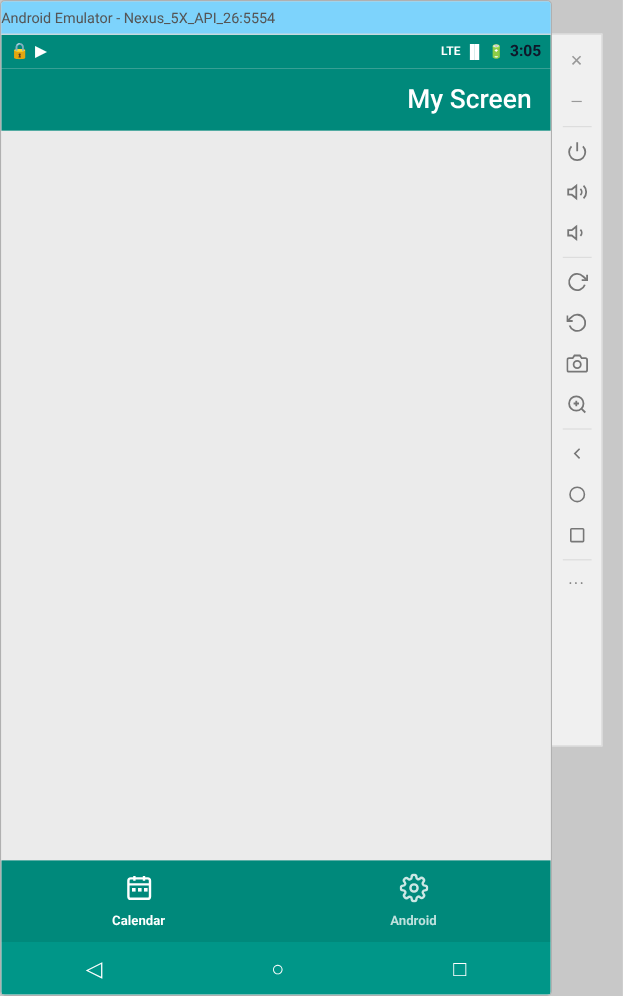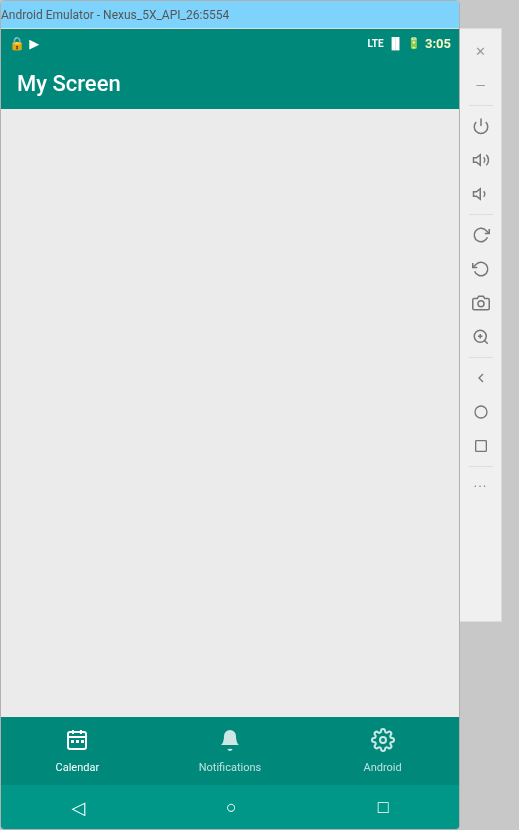--- a/index.html
+++ b/index.html
@@ -71,33 +71,34 @@
     .status-bar-right {
       display: flex;
       align-items: center;
       gap: 4px;
     }
     .status-icon {
       color: white;
       font-size: 11px;
     }
     .status-time {
-      color: #fef9c3;
+      color: #0f172a;
       font-size: 13px;
       font-weight: bold;
     }
 
     
     .app-bar {
       background: #00897b;
       height: 52px;
       display: flex;
       align-items: center;
       padding: 0 16px;
       flex-shrink: 0;
+      justify-content: flex-end;
     }
     .app-bar-title {
       color: white;
       font-size: 22px;
       font-weight: 500;
     }
 
     
     .main-content {
       flex: 1;
@@ -114,20 +115,21 @@
       justify-content: space-around;
       flex-shrink: 0;
     }
     .nav-item {
       display: flex;
       flex-direction: column;
       align-items: center;
       gap: 3px;
       min-width: 80px;
       cursor: pointer;
+      font-weight: bold;
     }
     .nav-item.active .nav-label {
       color: white;
     }
     .nav-item .nav-label {
       font-size: 11px;
       color: rgba(255,255,255,0.75);
     }
     .nav-icon {
       font-size: 24px;
@@ -228,31 +230,20 @@
             <line x1="16" y1="2" x2="16" y2="6" stroke="white" stroke-width="2"></line>
             <rect x="6" y="12" width="3" height="3" fill="white"></rect>
             <rect x="11" y="12" width="3" height="3" fill="white"></rect>
             <rect x="16" y="12" width="3" height="3" fill="white"></rect>
           </svg>
         </span>
         <span class="nav-label">Calendar</span>
       </div>
 
 
-      <div class="nav-item">
-        <span class="nav-icon">
-          <svg width="24" height="24" viewBox="0 0 24 24" fill="rgba(255,255,255,0.8)">
-            <path d="M18 8a6 6 0 0 0-12 0c0 7-3 9-3 9h18s-3-2-3-9"></path>
-            <path d="M13.73 21a2 2 0 0 1-3.46 0" fill="none" stroke="rgba(255,255,255,0.8)" stroke-width="2"></path>
-            <circle cx="8" cy="4" r="3" fill="rgba(255,255,255,0.8)" style="display:none"></circle>
-
-          </svg>
-        </span>
-        <span class="nav-label">Notifications</span>
-      </div>
 
       <div class="nav-item">
         <span class="nav-icon">
           <svg width="24" height="24" viewBox="0 0 24 24" fill="none" stroke="rgba(255,255,255,0.8)" stroke-width="2">
             <circle cx="12" cy="12" r="3"></circle>
             <path d="M19.4 15a1.65 1.65 0 0 0 .33 1.82l.06.06a2 2 0 0 1-2.83 2.83l-.06-.06a1.65 1.65 0 0 0-1.82-.33 1.65 1.65 0 0 0-1 1.51V21a2 2 0 0 1-4 0v-.09A1.65 1.65 0 0 0 9 19.4a1.65 1.65 0 0 0-1.82.33l-.06.06a2 2 0 0 1-2.83-2.83l.06-.06A1.65 1.65 0 0 0 4.68 15a1.65 1.65 0 0 0-1.51-1H3a2 2 0 0 1 0-4h.09A1.65 1.65 0 0 0 4.6 9a1.65 1.65 0 0 0-.33-1.82l-.06-.06a2 2 0 0 1 2.83-2.83l.06.06A1.65 1.65 0 0 0 9 4.68a1.65 1.65 0 0 0 1-1.51V3a2 2 0 0 1 4 0v.09a1.65 1.65 0 0 0 1 1.51 1.65 1.65 0 0 0 1.82-.33l.06-.06a2 2 0 0 1 2.83 2.83l-.06.06A1.65 1.65 0 0 0 19.4 9a1.65 1.65 0 0 0 1.51 1H21a2 2 0 0 1 0 4h-.09a1.65 1.65 0 0 0-1.51 1z"></path>
           </svg>
         </span>
         <span class="nav-label">Android</span>
       </div>

